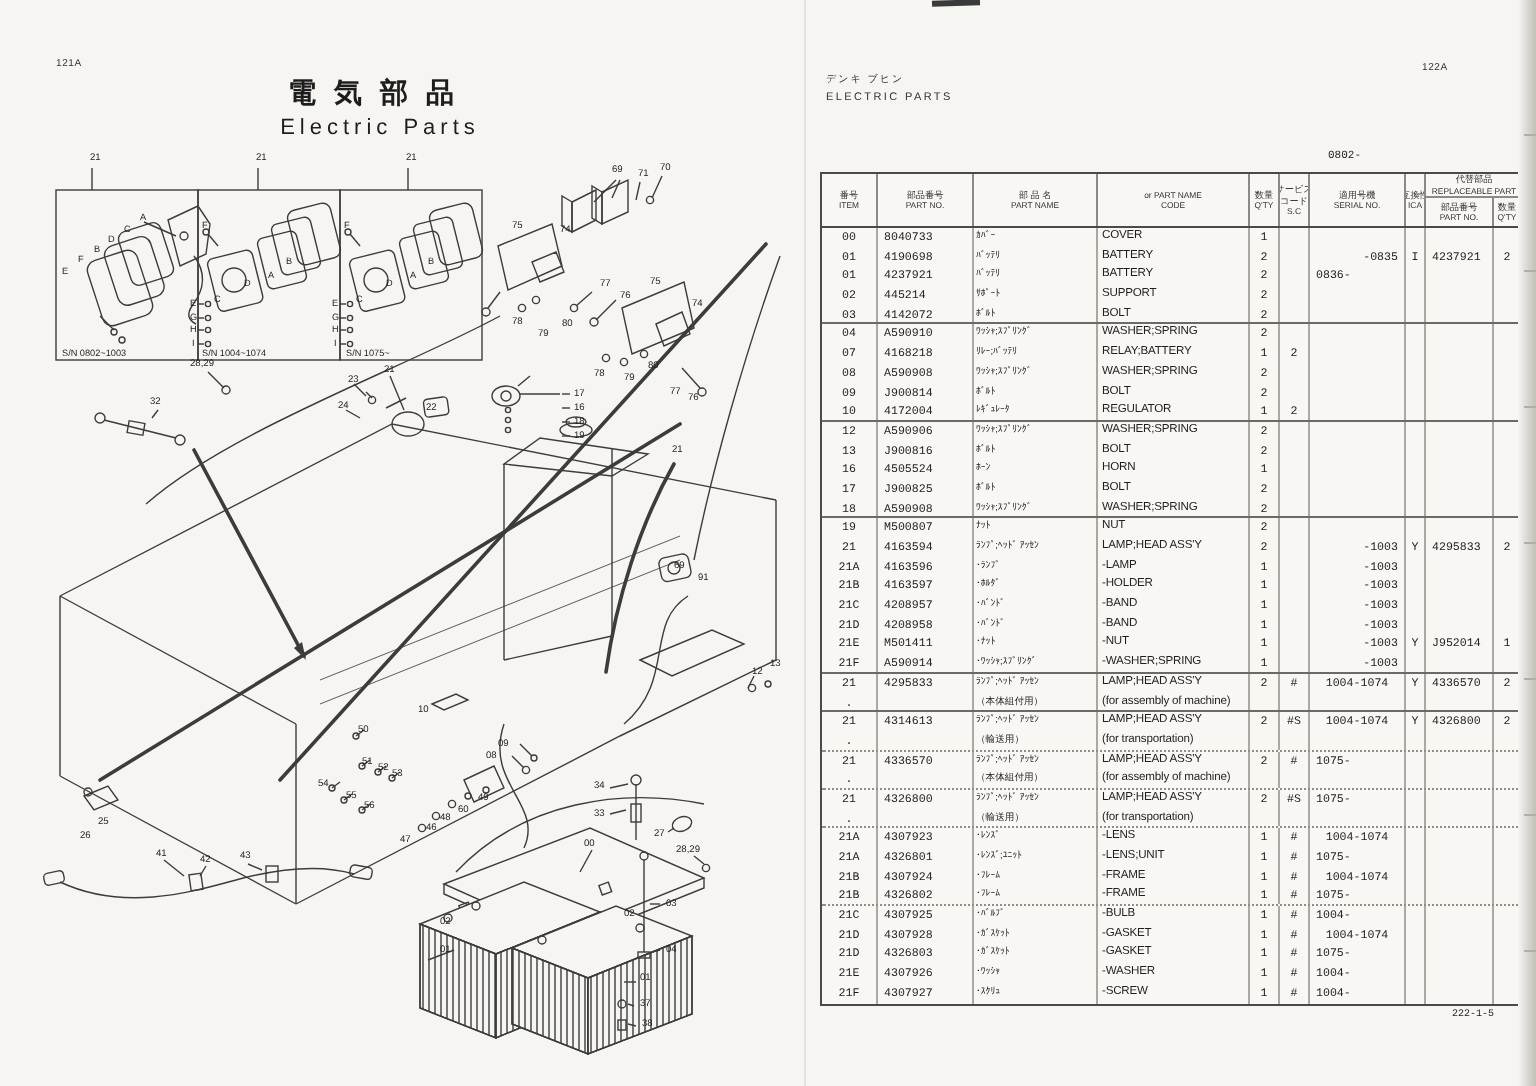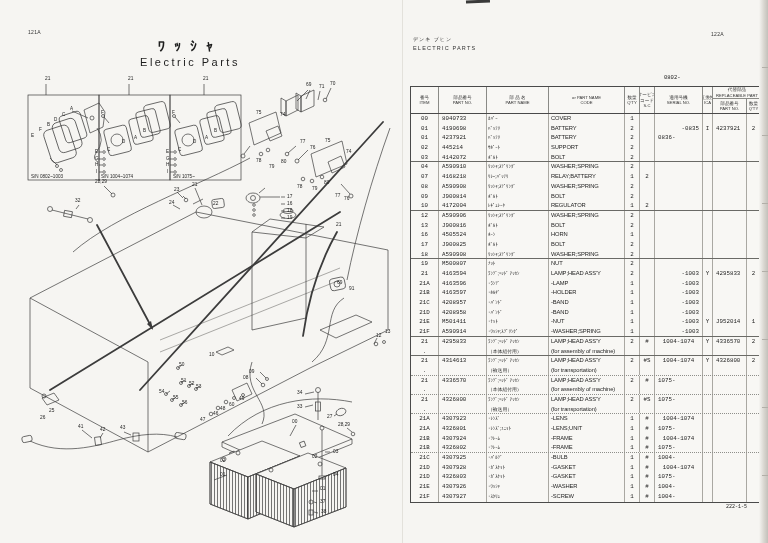--- a/index.html
+++ b/index.html
@@ -75,21 +75,21 @@
 </head>
 <body>
 
 <div class="stage">
   <div class="gutter"></div>
   <div class="binder-mark"></div>
 
   <div>
     <div class="page-code pc-left">121A</div>
     <div class="title-block">
-      <div class="title-jp">ﾜｯｼｬ</div>
+      <div class="title-jp">電気部品</div>
       <div class="title-en">Electric Parts</div>
     </div>
 
     <svg class="diagram" viewBox="0 0 402 543">
       <defs>
         <pattern id="hv" width="3" height="6" patternUnits="userSpaceOnUse">
           <line x1="1.5" y1="0" x2="1.5" y2="6" stroke="#7a7a76" stroke-width="0.5"></line>
         </pattern>
         <pattern id="hd" width="4" height="4" patternUnits="userSpaceOnUse">
           <line x1="0" y1="4" x2="4" y2="0" stroke="#6a6a66" stroke-width="0.5"></line>

